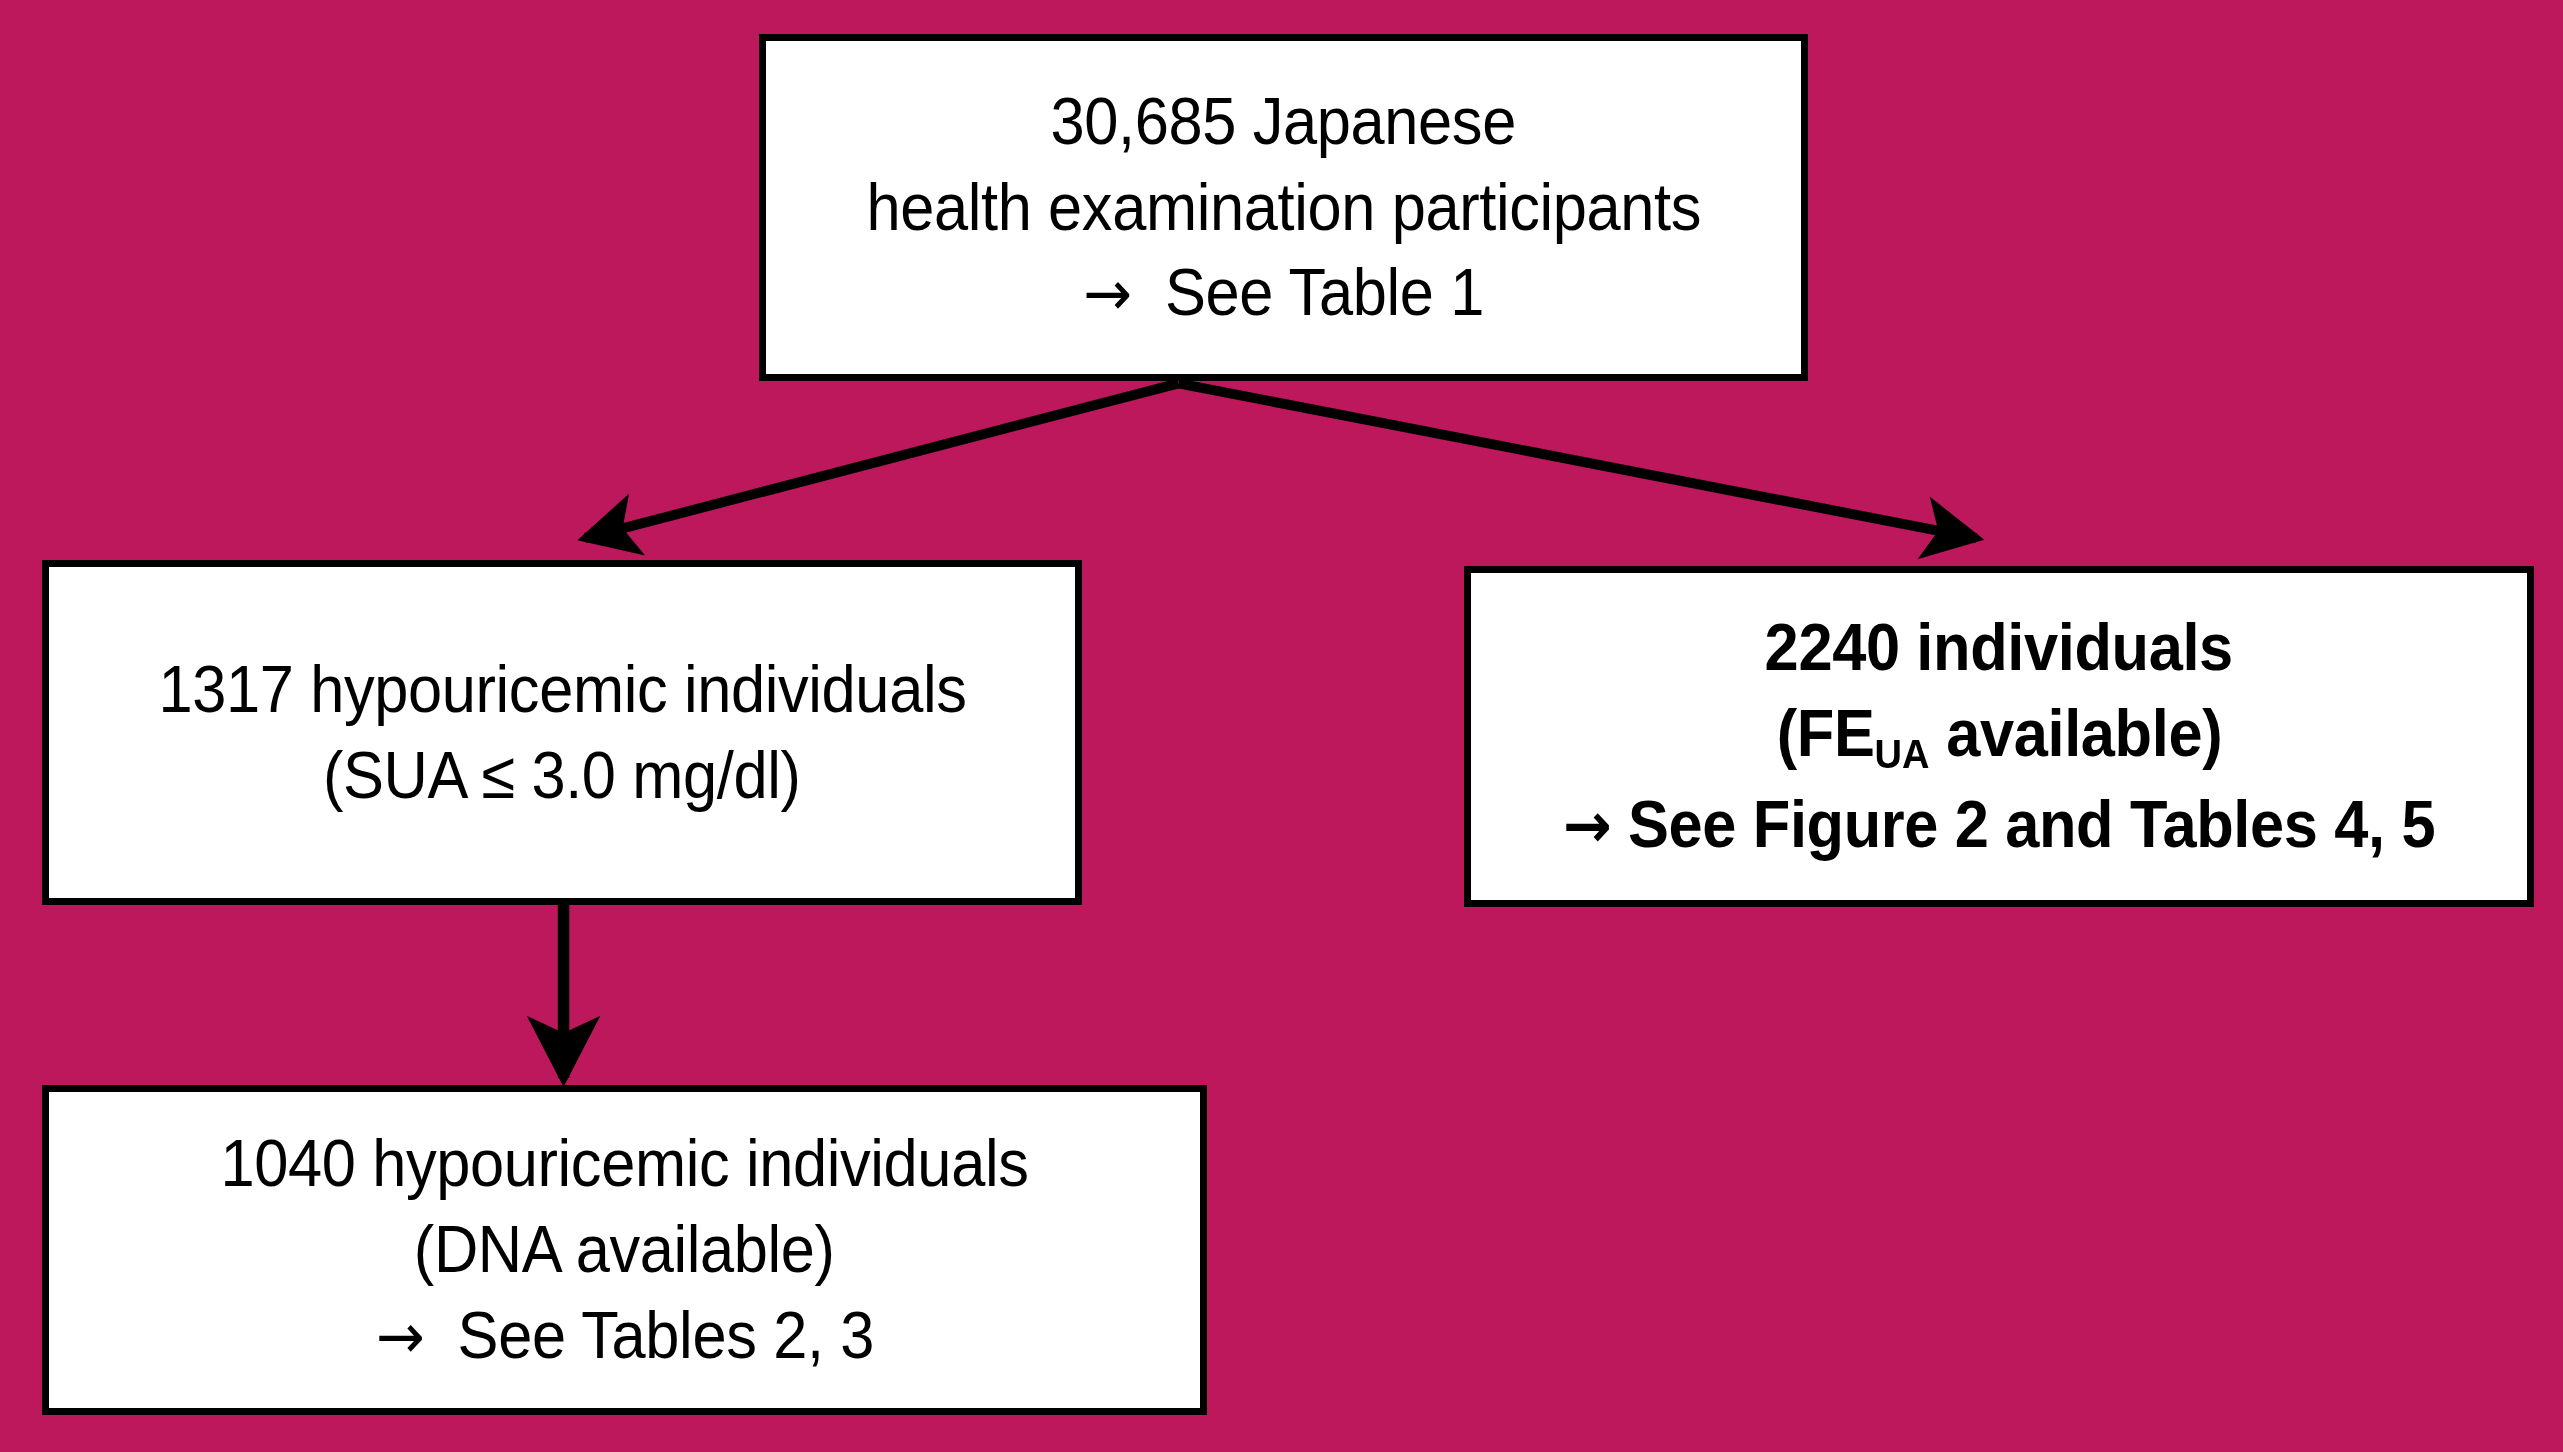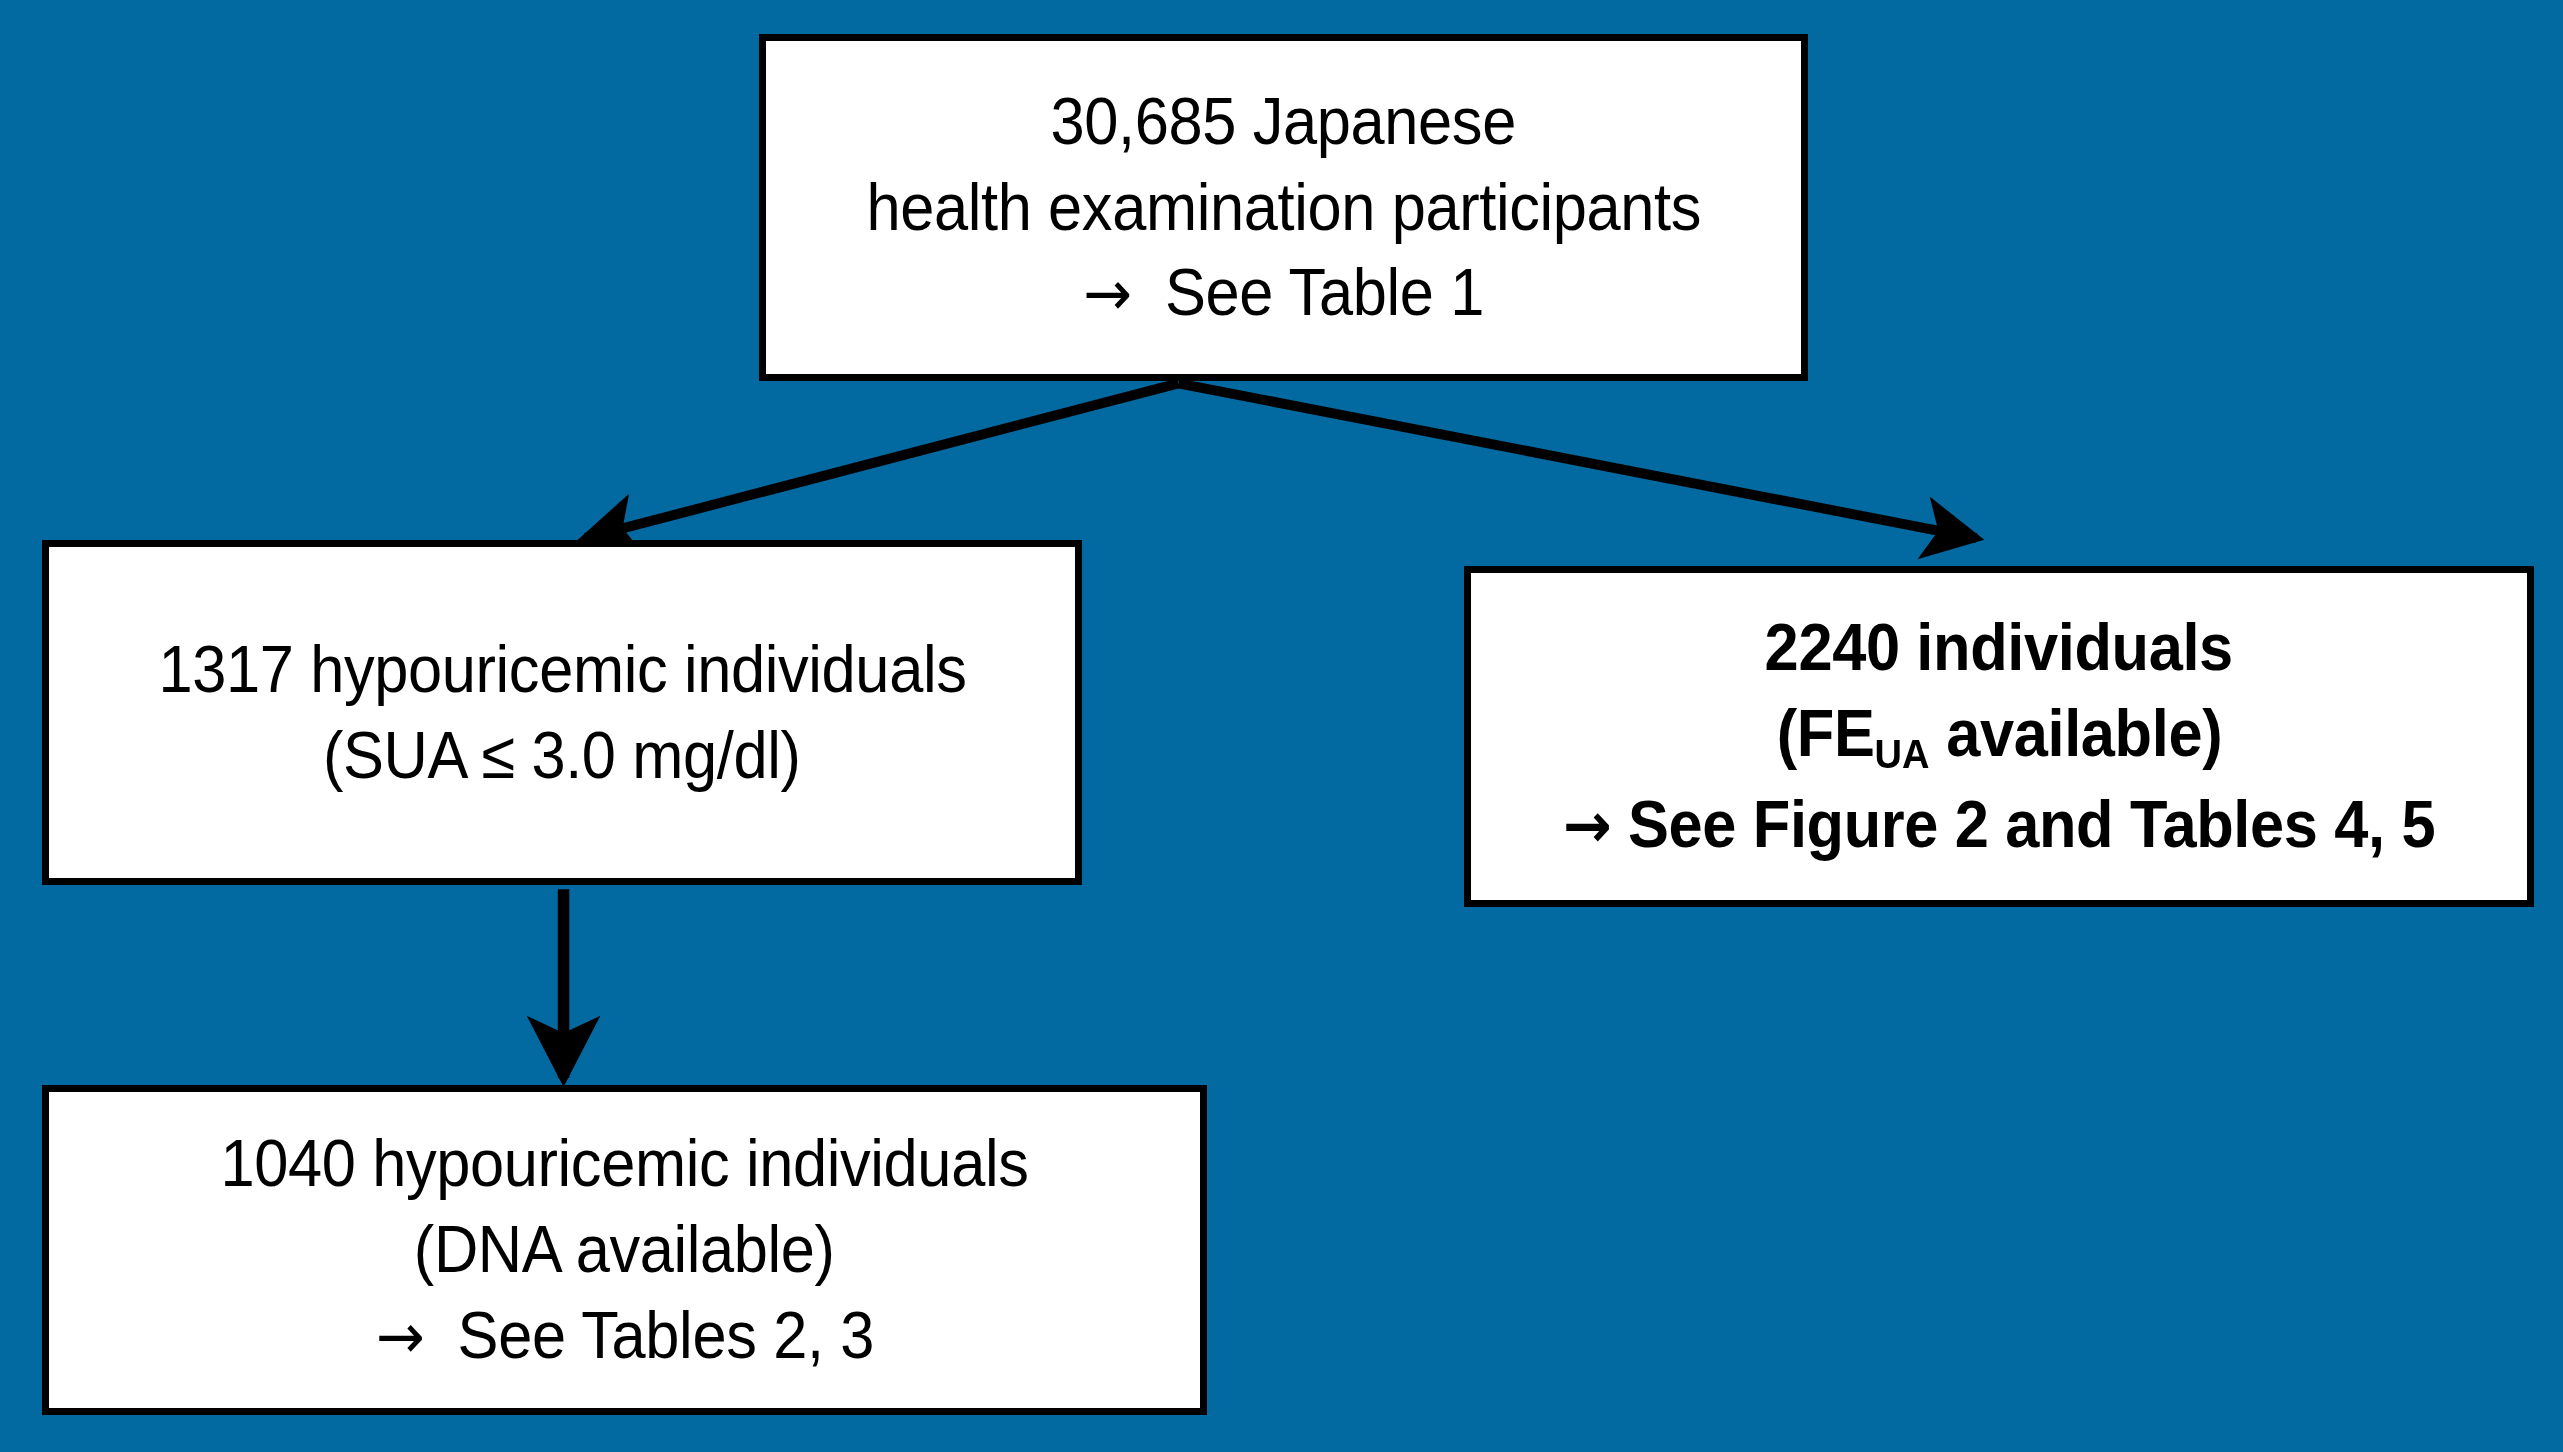--- a/index.html
+++ b/index.html
@@ -4,21 +4,21 @@
 <style>
   html, body {
     margin: 0;
     padding: 0;
     background: #ffffff;
   }
   #canvas {
     position: relative;
     width: 2563px;
     height: 1452px;
-    background: #0369a1;
+    background: #be185d;
     overflow: hidden;
     font-family: "Liberation Sans", "DejaVu Sans", sans-serif;
   }
   .node-box {
     position: absolute;
     box-sizing: border-box;
     border: 7px solid #000000;
     background: #ffffff;
     display: flex;
     flex-direction: column;
@@ -46,21 +46,21 @@
   #edges {
     position: absolute;
     left: 0;
     top: 0;
     width: 2563px;
     height: 1452px;
     pointer-events: none;
   }
   
   #node-root    { left: 759px;  top: 34px;   width: 1049px; height: 347px; }
-  #node-hypo    { left: 42px;   top: 540px;  width: 1040px; height: 345px; }
+  #node-hypo    { left: 42px;   top: 560px;  width: 1040px; height: 345px; }
   #node-feua    { left: 1464px; top: 566px;  width: 1070px; height: 341px; font-weight: bold; }
   #node-dna     { left: 42px;   top: 1085px; width: 1165px; height: 330px; }
 </style>
 </head>
 <body>
 
 <div id="canvas">
 
   <svg id="edges" viewBox="0 0 3343 1894" xmlns="http://www.w3.org/2000/svg">
     <defs>

